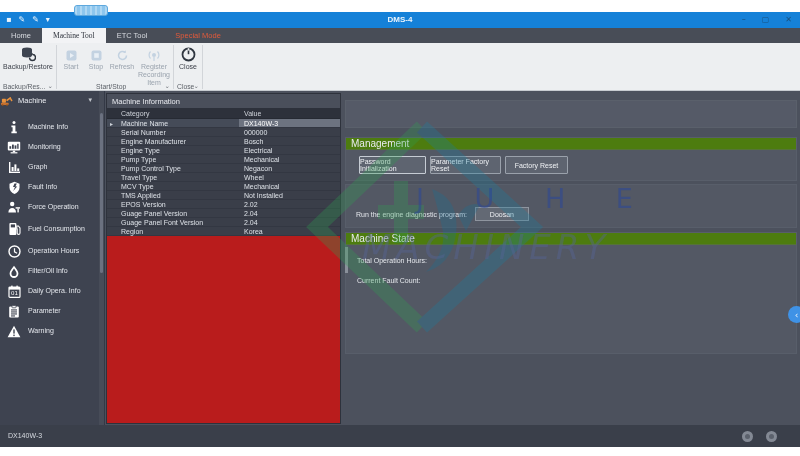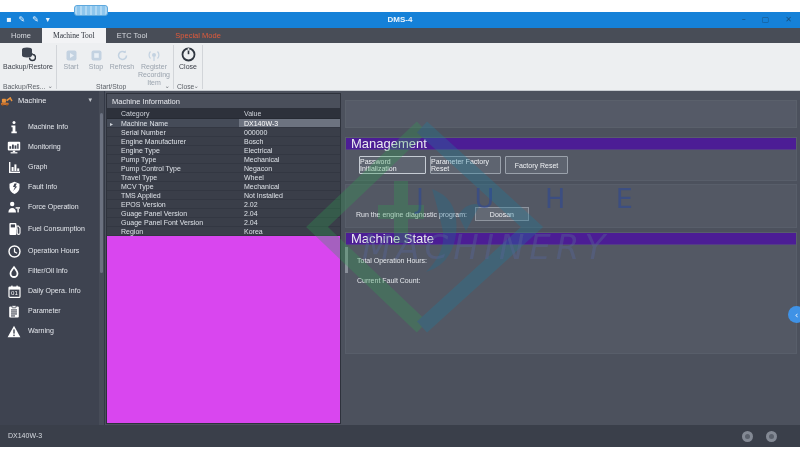--- a/index.html
+++ b/index.html
@@ -52,39 +52,39 @@
   .side-head .caret { position:absolute; right:8px; font-size:7px; color:#c3c7ce; }
   .side-list { position:absolute; left:0; top:26px; width:100px; }
   .side-item { display:flex; align-items:center; height:20px; padding-left:7px; }
   .side-item.tall { height:24px; }
   .sicon { width:14px; height:14px; display:flex; align-items:center; justify-content:center; flex:none; }
   .slab { font-size:7px; color:#e4e7ec; margin-left:7px; line-height:8px; }
   .side-scroll { position:absolute; right:0; top:0; width:5px; height:334px; background:#474c58; }
   .side-thumb { position:absolute; right:1px; top:22px; width:3px; height:160px; background:#6b7180; border-radius:2px; }
 
   
-  .tablepanel { position:absolute; left:106px; top:2px; width:235px; height:331px; background:#d946ef; border:1px solid #2e323c; }
+  .tablepanel { position:absolute; left:106px; top:2px; width:235px; height:331px; background:#b91c1c; border:1px solid #2e323c; }
   .ttitle { height:14px; background:#4a4f5b; color:#e9ebf0; font-size:7.5px; display:flex; align-items:center; padding-left:5px; }
   .thead { height:11px; background:#2d313b; display:flex; align-items:center; border-bottom:1px solid #262a33; }
   .thead .hc { font-size:7px; color:#cfd3da; }
   .trow { position:relative; display:flex; align-items:stretch; height:9px; background:#3a3e49; border-bottom:1px solid #333742; }
   .tc { font-size:7px; color:#dde1e7; display:flex; align-items:center; }
   .cat { width:132px; padding-left:14px; }
   .val { flex:1; padding-left:5px; }
   .trow.sel { background:#454b58; }
   .trow.sel .val { background:#6d7380; color:#ffffff; }
   .rowarrow { position:absolute; left:3px; top:0; font-size:6px; color:#cdd2d9; line-height:9px; }
 
   
   .rightpanel { position:absolute; left:342px; top:0; width:458px; height:334px; }
   .rbox { position:absolute; background:#555a67; border:1px solid #62687366; }
   .topbox { left:3px; top:9px; width:452px; height:28px; }
   .group { position:absolute; left:3px; width:452px; background:#535864; border:1px solid #62687366; }
-  .ghead { height:12px; background:#4c1d95; display:flex; align-items:center; padding-left:5px;
-           font-size:13px; color:#e9ebf0; border-bottom:1px solid #62687366; }
+  .ghead { height:12px; background:#4d7c0f; display:flex; align-items:center; padding-left:5px;
+           font-size:10px; color:#e9ebf0; border-bottom:1px solid #62687366; }
   .g-mgmt { top:46px; height:44px; }
   .g-eng  { top:93px; height:44px; }
   .g-state{ top:141px; height:122px; }
   .pbtn { position:absolute; height:18px; background:#5e6470; border:1px solid #9aa1ab; color:#f0f2f5;
           font-size:7px; display:flex; align-items:center; justify-content:center; border-radius:1px; }
   .pbtn.focus { border-color:#c6ccd4; }
   .engrow { position:absolute; left:10px; top:22px; display:flex; align-items:center; }
   .englabel { font-size:7px; color:#e4e7ec; }
   .dbtn { margin-left:8px; width:54px; height:14px; background:#636974; border:1px solid #8f959f;
           color:#eef0f4; font-size:7px; display:flex; align-items:center; justify-content:center; }

